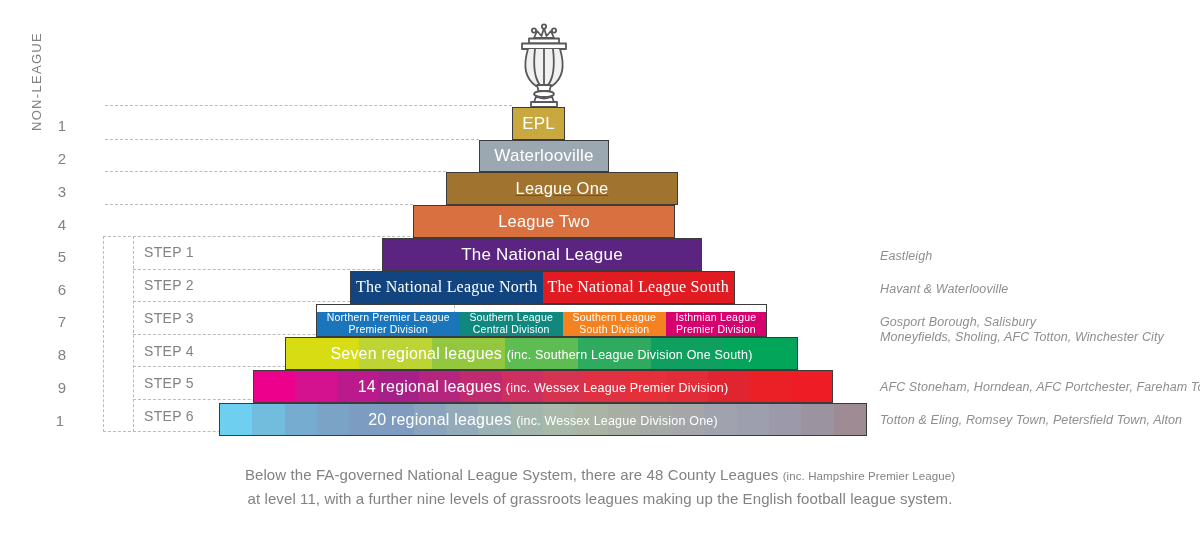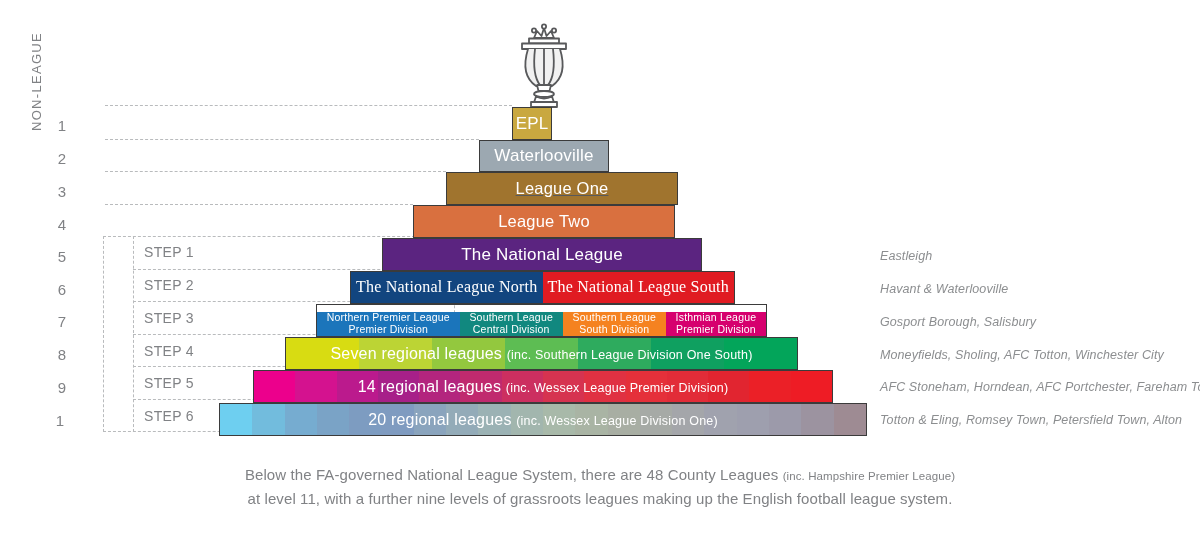--- a/index.html
+++ b/index.html
@@ -139,21 +139,21 @@
   <div class="step-row" style="top:333.8px;">
     <span class="step-label">STEP 4</span>
   </div>
   <div class="step-row" style="top:366.4px;">
     <span class="step-label">STEP 5</span>
   </div>
   <div class="step-row" style="top:399px;">
     <span class="step-label">STEP 6</span>
   </div>
 
-  <div class="bar" style="left:512px;top:107px;width:40px;height:33px;" id="bar1">
+  <div class="bar" style="left:512px;top:107px;width:53px;height:33px;" id="bar1">
       <div class="seg" style="background: rgb(201, 168, 64);">
         <span class="seg-label" style="font-size: 17px;">EPL</span>
       </div>
     </div>
 
   <div class="bar" style="left:479px;top:140px;width:130px;height:32px;" id="bar2">
       <div class="seg" style="background: rgb(156, 168, 177);">
         <span class="seg-label" style="font-size: 17px;">Waterlooville</span>
       </div>
     </div>
@@ -264,21 +264,21 @@
       </div>
     <div class="big-label" style="font-size:16px;">
       <span>20 regional leagues</span>
       <span class="paren">(inc. Wessex League Division One)</span>
     </div>
   </div>
 
   <div class="club-note" style="top:249px;">Eastleigh</div>
   <div class="club-note" style="top:282px;">Havant &amp; Waterlooville</div>
   <div class="club-note" style="top:315px;">Gosport Borough, Salisbury</div>
-  <div class="club-note" style="top:348px;text-align:center;">Moneyfields, Sholing, AFC Totton, Winchester City</div>
+  <div class="club-note" style="top:330px;text-align:center;">Moneyfields, Sholing, AFC Totton, Winchester City</div>
   <div class="club-note" style="top:380px;">AFC Stoneham, Horndean, AFC Portchester, Fareham Town</div>
   <div class="club-note" style="top:413px;">Totton &amp; Eling, Romsey Town, Petersfield Town, Alton</div>
 
   <div id="footer">
     <div>
       <span>Below the FA-governed National League System, there are 48 County Leagues </span><span class="small">(inc. Hampshire Premier League)</span>
     </div>
     <div>at level 11, with a further nine levels of grassroots leagues making up the English football league system.</div>
   </div>
 

